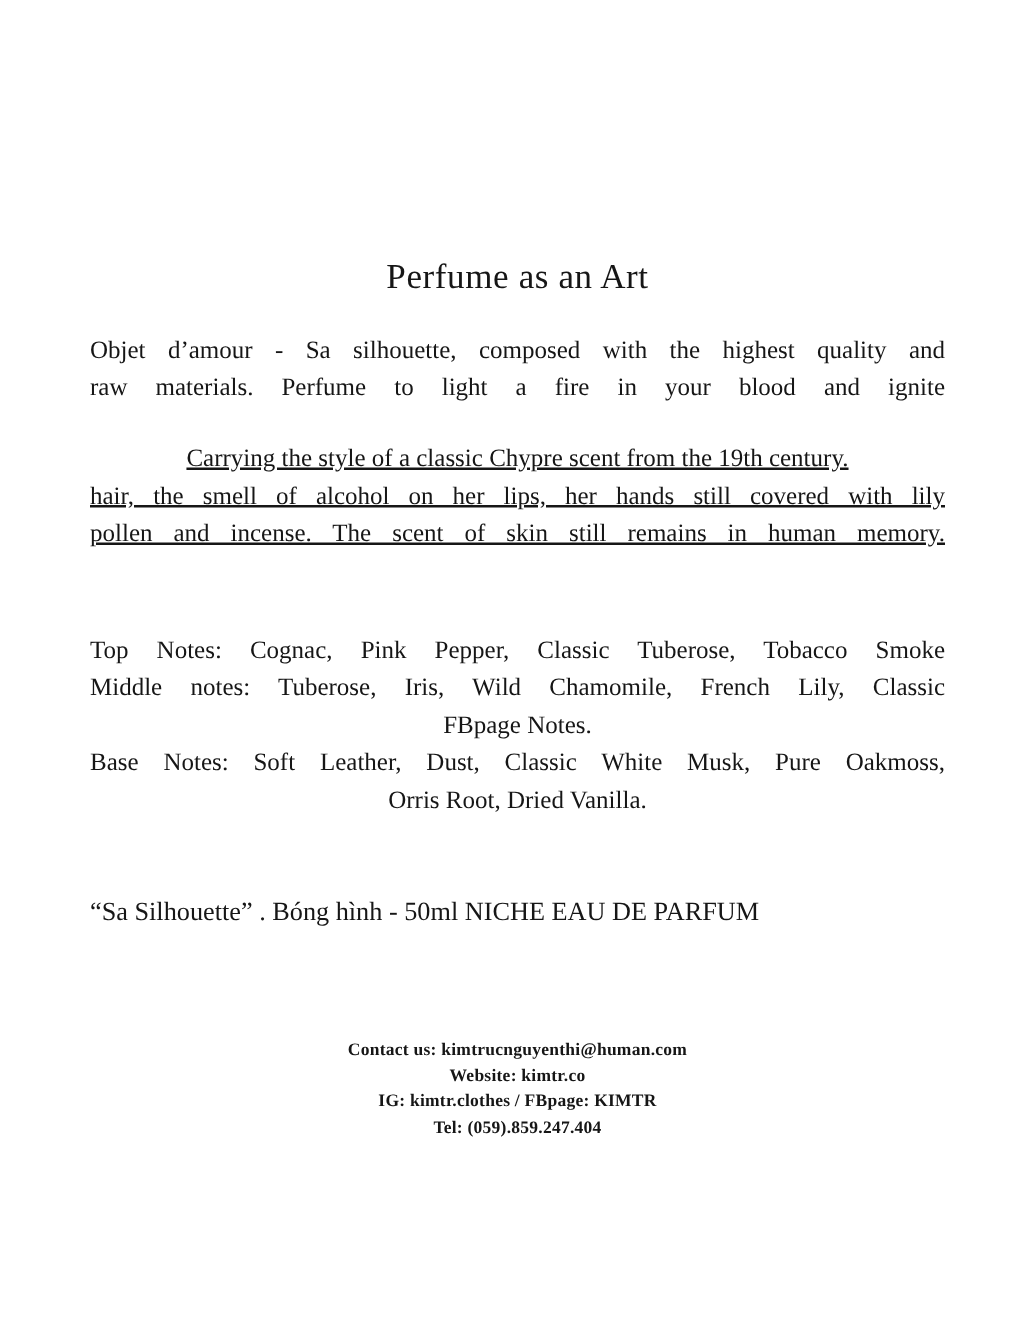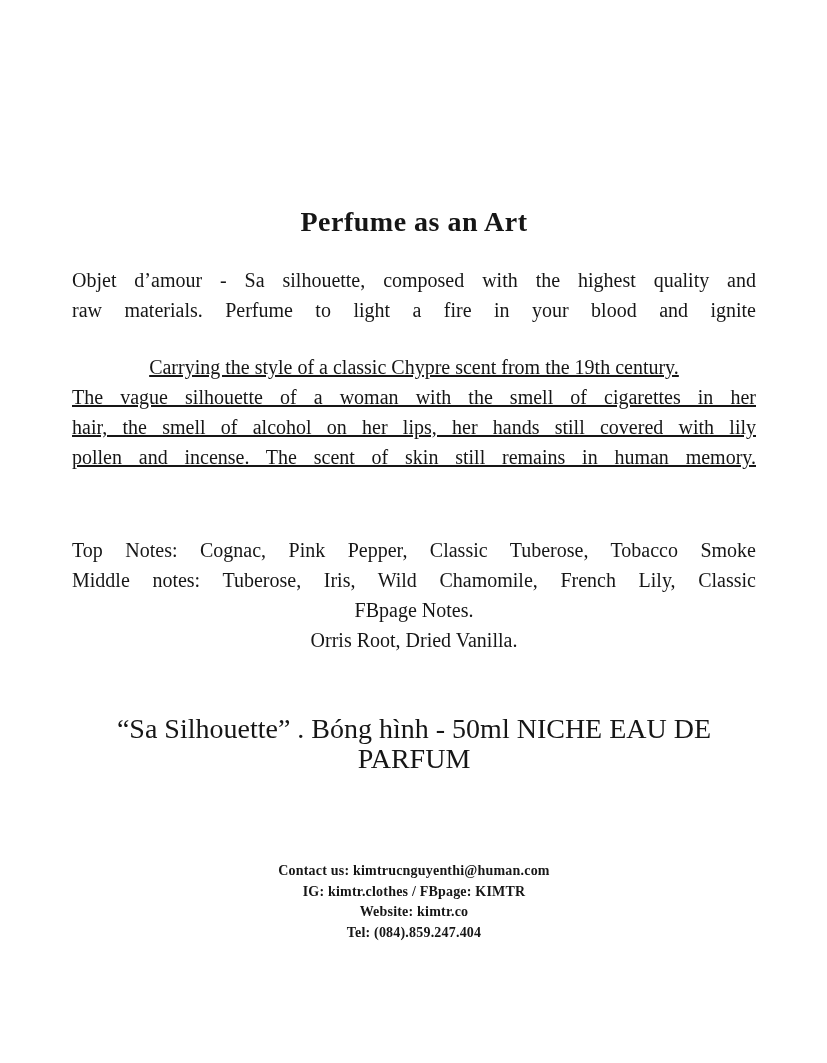--- a/index.html
+++ b/index.html
@@ -15,38 +15,38 @@
     overflow: hidden;
   }
   .content {
     margin-left: 72px;
     width: 684px;
   }
   .title {
     margin: 205px 0 0 0;
     font-size: 28px;
     line-height: 34px;
-    font-weight: bold;
+    font-weight: normal;
     text-align: center;
     letter-spacing: 0.5px;
   }
   .block {
     font-size: 20px;
     line-height: 30px;
   }
   .jf   { text-align: justify; text-align-last: justify; }
   .ctr  { text-align: center; }
   .intro-paragraph  { margin-top: 26px; }
   .story-paragraph  { margin-top: 27px; text-decoration: underline; }
   .notes-section    { margin-top: 63px; }
   .product-line {
     margin-top: 59px;
-    font-size: 28px;
+    font-size: 21px;
     line-height: 30px;
-    text-align: center;
+    text-align: left;
   }
   .contact-section {
     margin-top: 87px;
     font-size: 14px;
     line-height: 20.5px;
     font-weight: bold;
     text-align: center;
     letter-spacing: 0.2px;
   }
 </style>
@@ -57,34 +57,34 @@
 
   <h1 class="title">Perfume as an Art</h1>
 
   <div class="block intro-paragraph">
     <div class="jf">Objet d’amour - Sa silhouette, composed with the highest quality and</div>
     <div class="jf">raw materials. Perfume to light a fire in your blood and ignite</div>
   </div>
 
   <div class="block story-paragraph">
     <div class="ctr">Carrying the style of a classic Chypre scent from the 19th century.</div>
-    <div class="jf">The vague silhouette of a woman with the smell of cigarettes in her</div>
     <div class="jf">hair, the smell of alcohol on her lips, her hands still covered with lily</div>
     <div class="jf">pollen and incense. The scent of skin still remains in human memory.</div>
   </div>
 
   <div class="block notes-section">
     <div class="jf">Top Notes: Cognac, Pink Pepper, Classic Tuberose, Tobacco Smoke</div>
     <div class="jf">Middle notes: Tuberose, Iris, Wild Chamomile, French Lily, Classic</div>
     <div class="ctr">FBpage Notes.</div>
+    <div class="jf">Base Notes: Soft Leather, Dust, Classic White Musk, Pure Oakmoss,</div>
     <div class="ctr">Orris Root, Dried Vanilla.</div>
   </div>
 
   <div class="product-line">“Sa Silhouette” . Bóng hình - 50ml NICHE EAU DE PARFUM</div>
 
   <div class="contact-section">
     <div>Contact us: kimtrucnguyenthi@human.com</div>
+    <div>Website: kimtr.co</div>
     <div>IG: kimtr.clothes / FBpage: KIMTR</div>
-    <div>Website: kimtr.co</div>
-    <div>Tel: (084).859.247.404</div>
+    <div>Tel: (059).859.247.404</div>
   </div>
 
 </div>
 
 </body></html>

